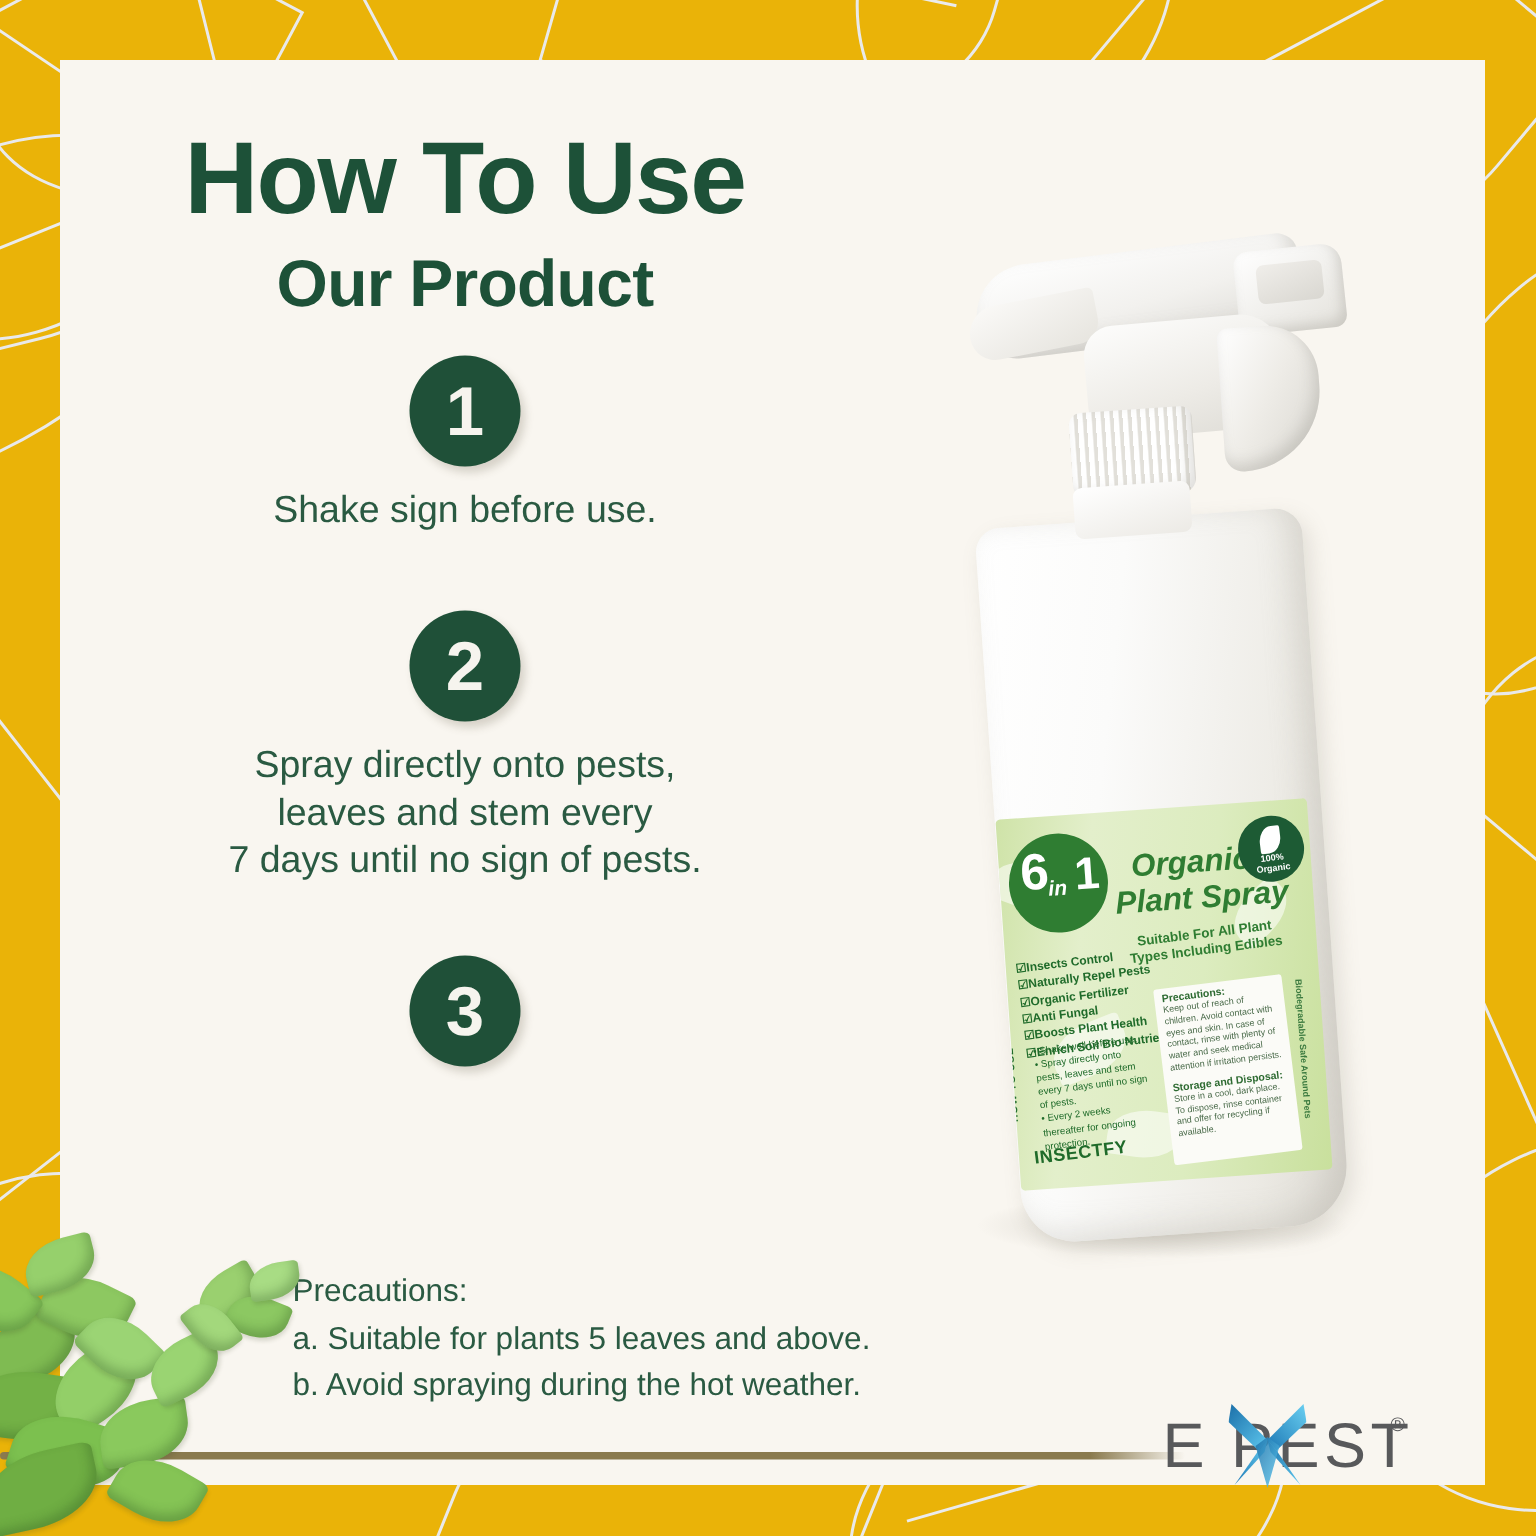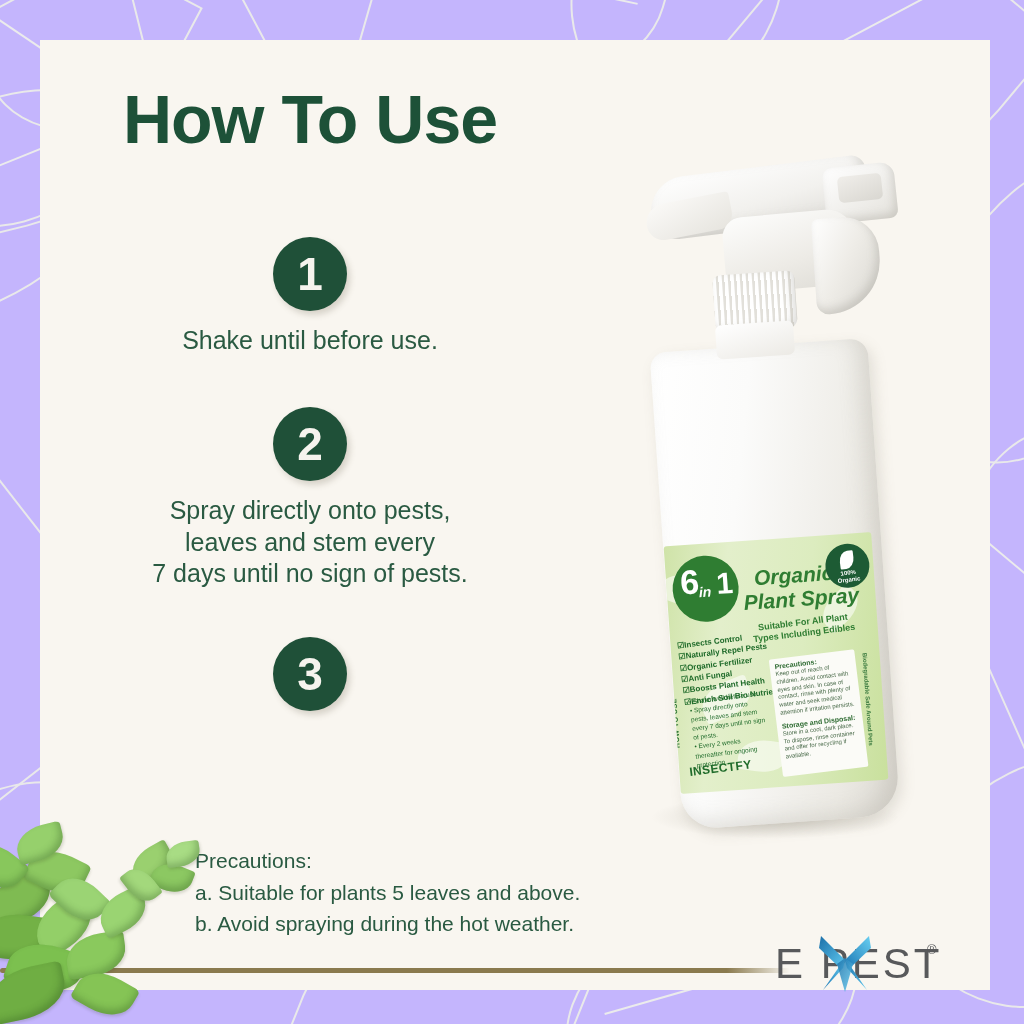--- a/index.html
+++ b/index.html
@@ -6,21 +6,21 @@
     margin: 0; padding: 0;
     width: 1024px; height: 1024px;
     overflow: hidden;
     background: #ffffff;
     font-family: "Liberation Sans", sans-serif;
   }
 
   #stage {
     position: relative;
     width: 1024px; height: 1024px;
-    background: #c4b5fd;
+    background: #eab308;
     overflow: hidden;
   }
 
   
   .leafline {
     position: absolute;
     border: 2px solid #e9e9ea;
     border-radius: 60% 0 60% 0;
     pointer-events: none;
   }
@@ -383,24 +383,25 @@
     <div class="ll-vein" style="left:-30px; top:140px; width:180px; transform:rotate(-22deg);"></div>
     <div class="ll-vein" style="left:420px; top:-20px; width:220px; transform:rotate(12deg);"></div>
     <div class="ll-vein" style="left:800px; top:10px; width:200px; transform:rotate(-28deg);"></div>
     <div class="ll-vein" style="left:900px; top:560px; width:220px; transform:rotate(40deg);"></div>
     <div class="ll-vein" style="left:600px; top:980px; width:240px; transform:rotate(-16deg);"></div>
   </div>
 
   <div id="card"></div>
 
   <div id="title">How To Use</div>
+  <div id="subtitle">Our Product</div>
 
   <div class="step" id="step1">
     <div class="badge">1</div>
-    <div class="step-text">Shake until before use.</div>
+    <div class="step-text">Shake sign before use.</div>
   </div>
 
   <div class="step" id="step2">
     <div class="badge">2</div>
     <div class="step-text">Spray directly onto pests,
 leaves and stem every
 7 days until no sign of pests.</div>
   </div>
 
   <div class="step" id="step3">

